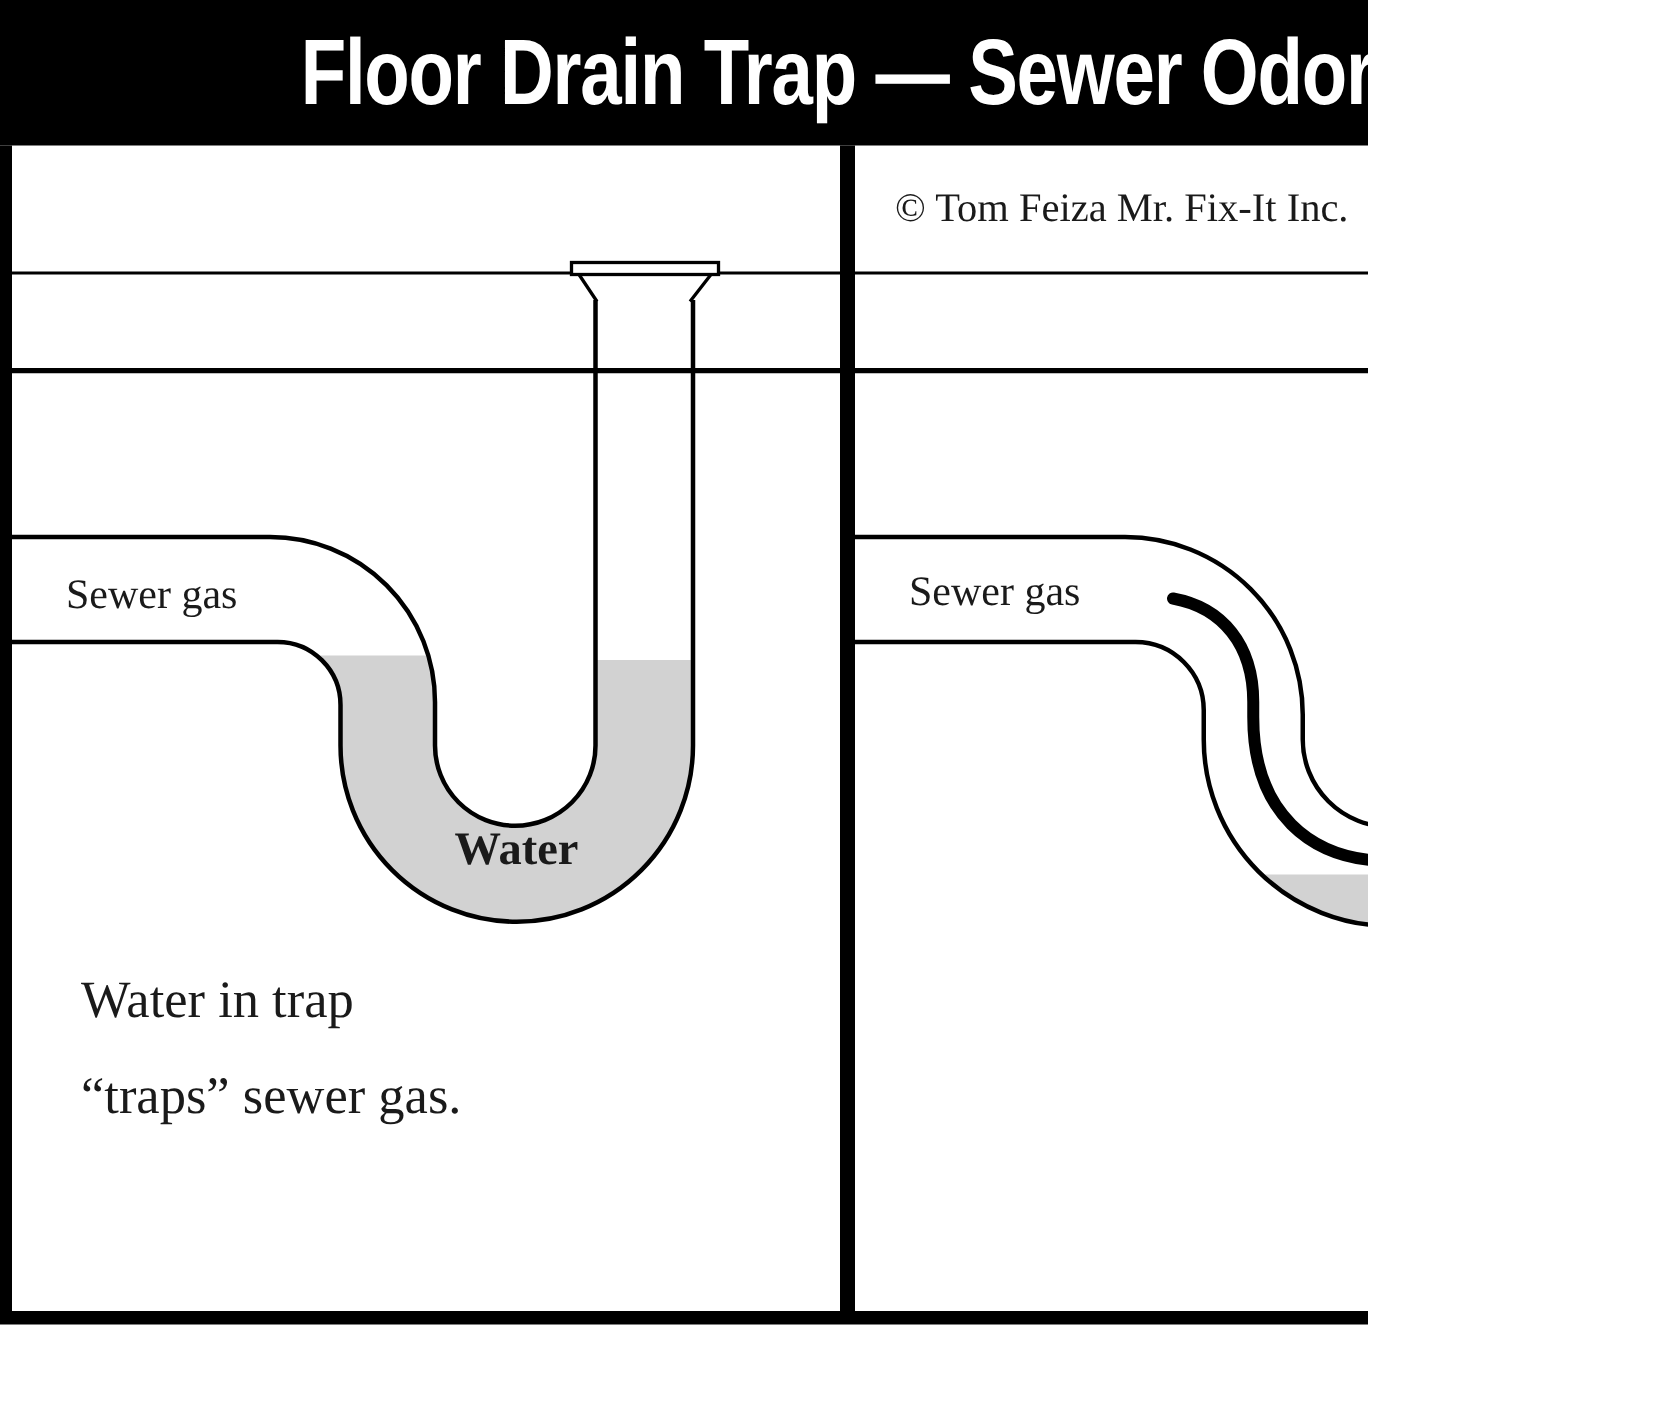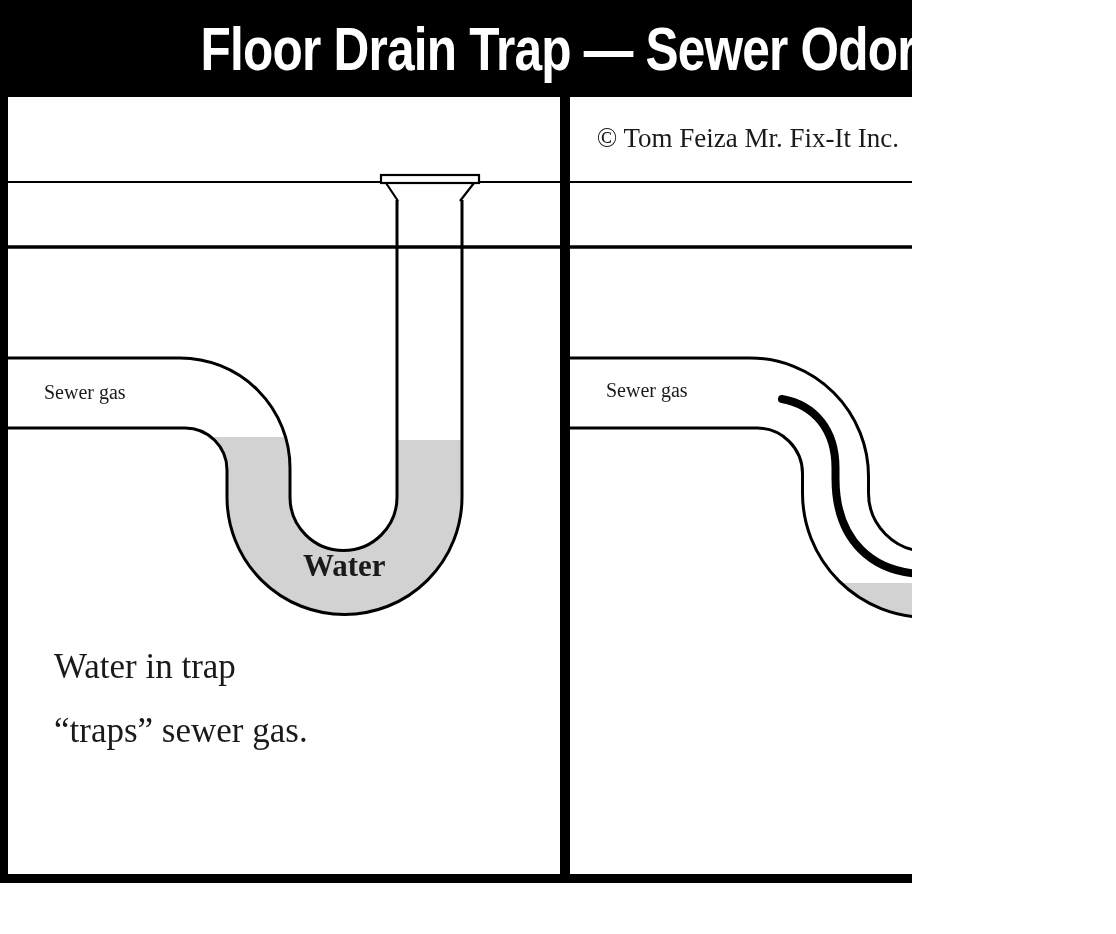--- a/index.html
+++ b/index.html
@@ -31,21 +31,21 @@
   .b-left  {top:97px;}
   .b-mid   {left:560px;top:97px;width:10px; height:785px;}
   .b-bottom{left:0;   top:874px;width:1116px;height:9px;}
   svg.diagram{position:absolute;left:0;top:0;}
   .hand{
     position:absolute;
     font-family:cursive;
     color:#1a1a1a;
     white-space:nowrap;
   }
-  .gas-label{font-size:20px;}
+  .gas-label{font-size:28px;}
   .water-label{font-size:31px;font-weight:bold;}
   .caption{font-size:35px;line-height:64px;}
   .copyright{font-size:27px;}
   .figcode{font-size:38px;}
 </style>
 </head>
 <body>
 
 <div id="stage">
 

